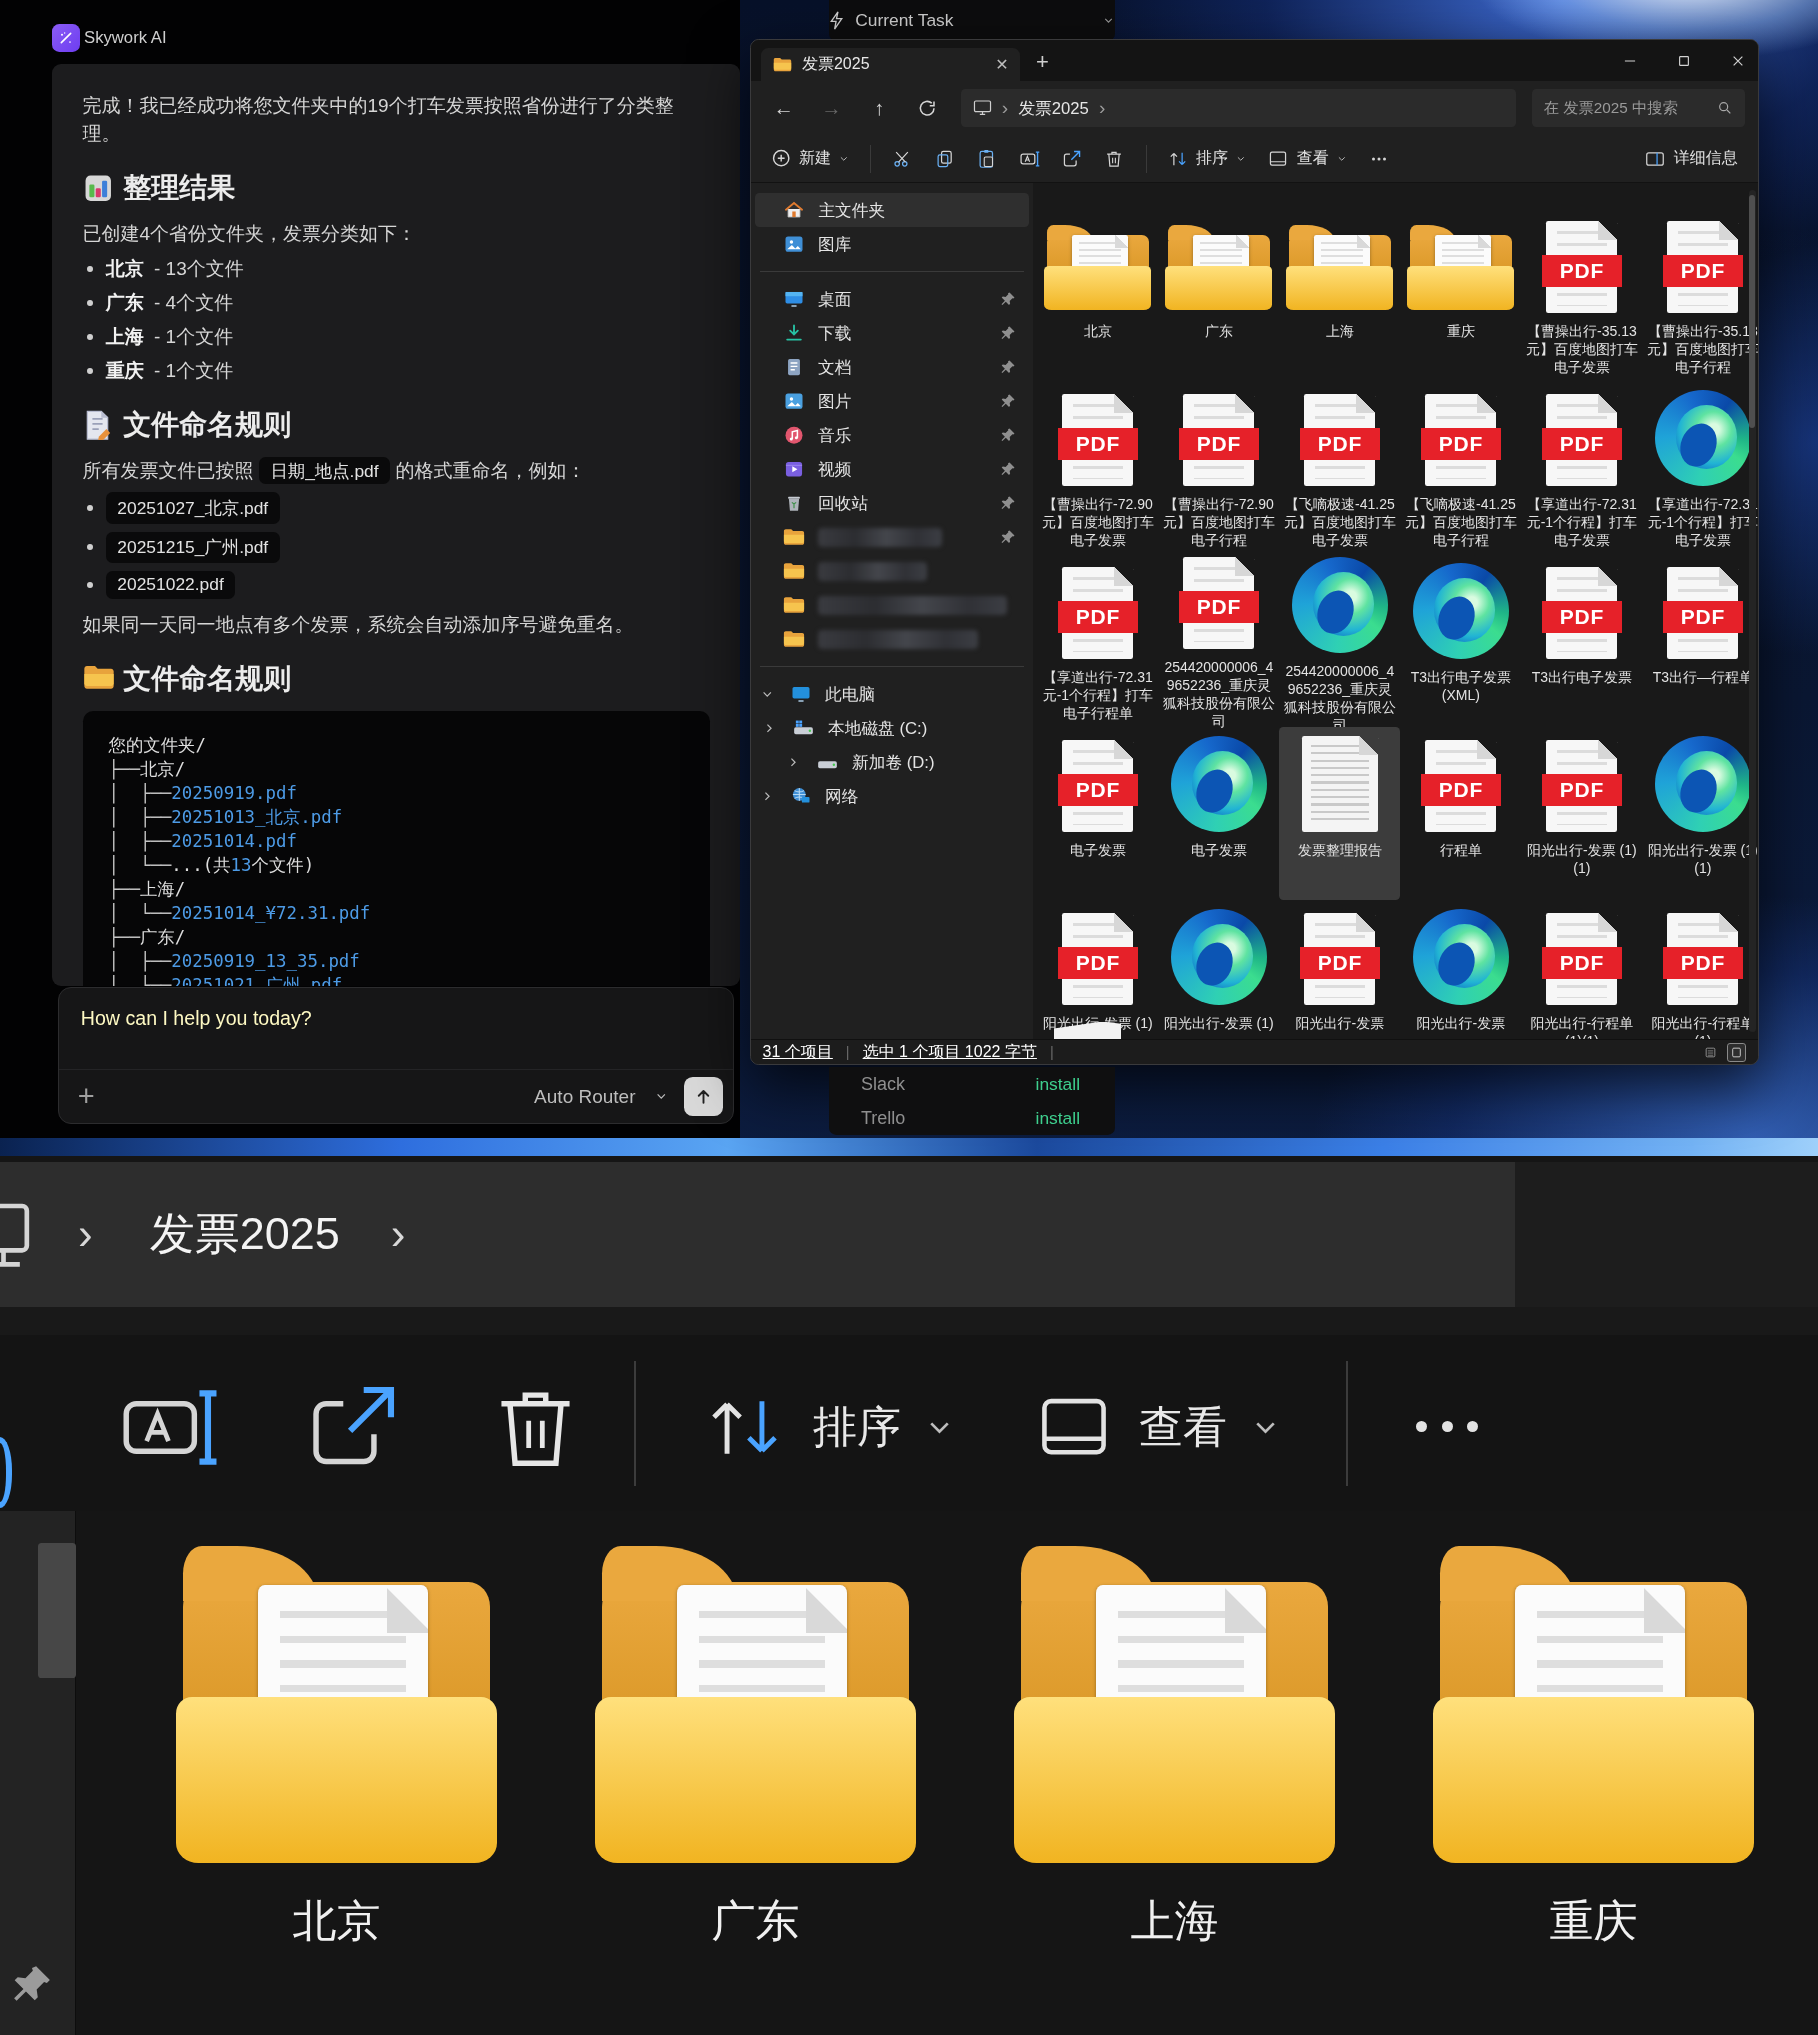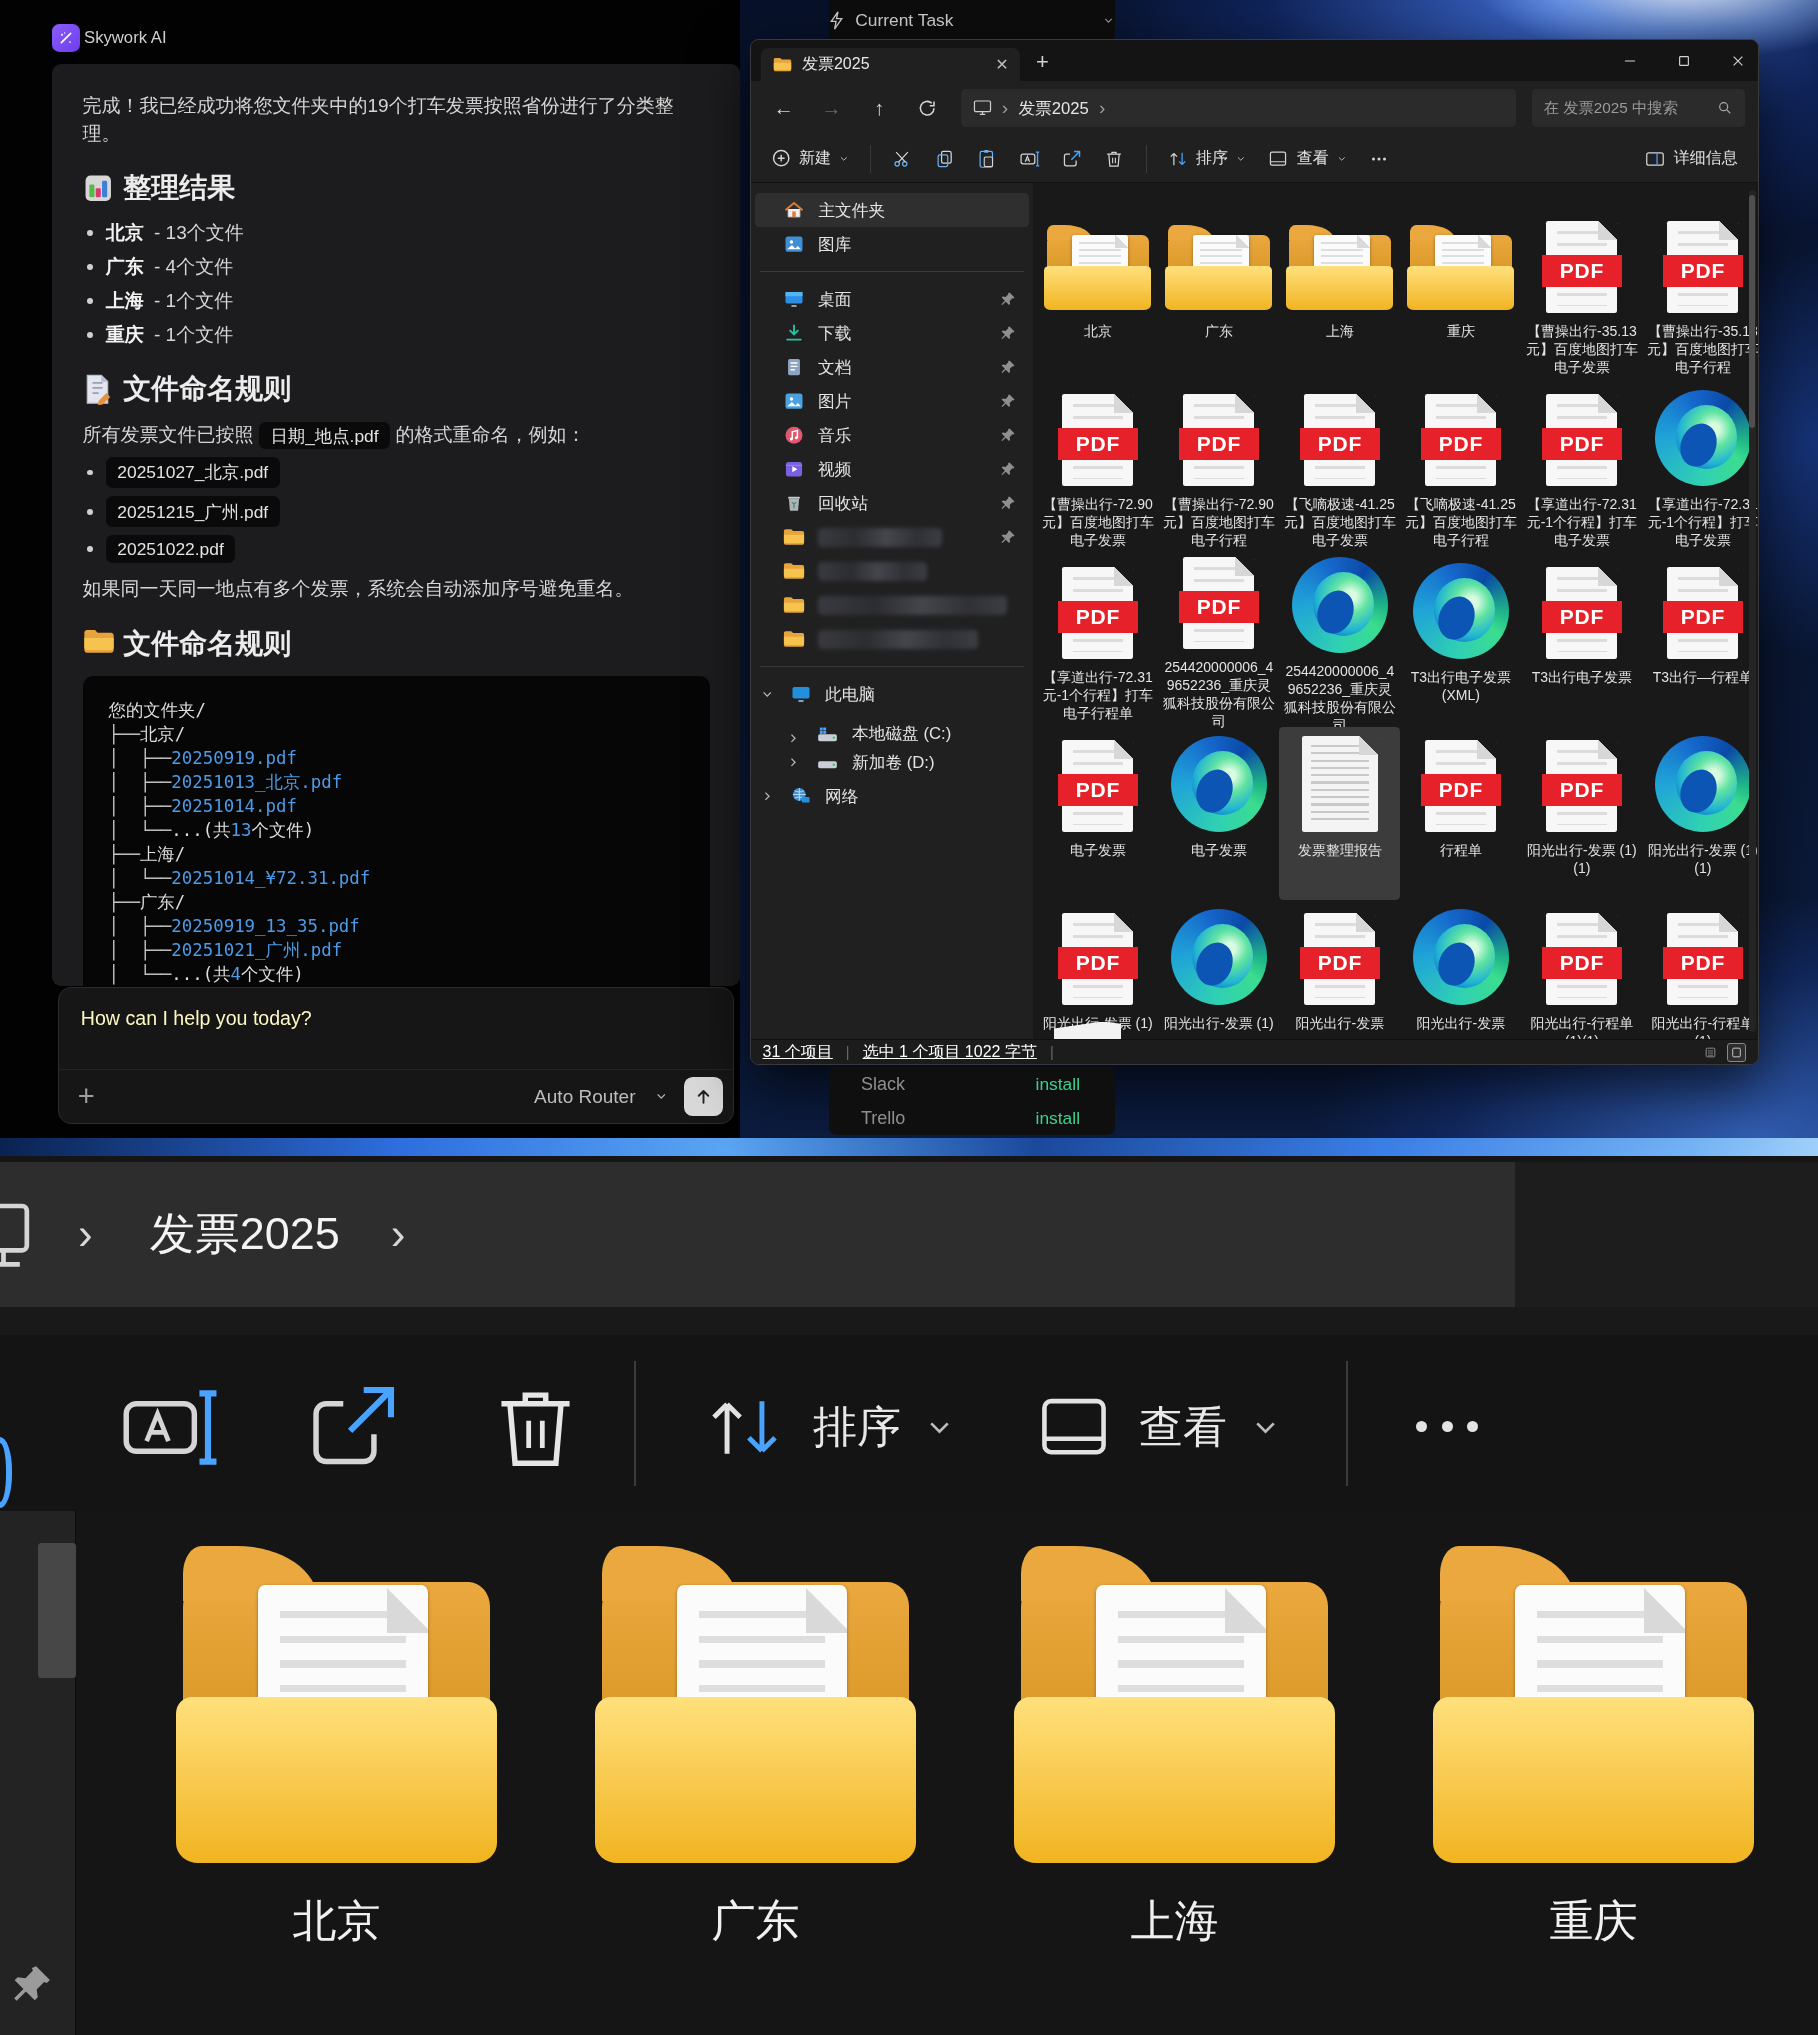--- a/index.html
+++ b/index.html
@@ -206,20 +206,21 @@
         <span class="hico">
           <svg width="30.5" height="30.5" viewBox="0 0 24 24">
               <rect x="2" y="2" width="20" height="20" rx="4" fill="#d7d7d7"></rect>
               <rect x="5" y="9" width="4" height="10" rx="1" fill="#57b94c"></rect>
               <rect x="10" y="12" width="4" height="7" rx="1" fill="#d8386b"></rect>
               <rect x="15" y="6" width="4" height="13" rx="1" fill="#3d7fd9"></rect>
             </svg>
         </span>
         <span>整理结果</span>
       </div>
+      <p>已创建4个省份文件夹，发票分类如下：</p>
       <ul class="plain" id="summary-list">
           <li>
             <span class="bdot"></span>
             <b>北京</b>
             <span> - 13个文件</span>
           </li>
           <li>
             <span class="bdot"></span>
             <b>广东</b>
             <span> - 4个文件</span>
@@ -639,21 +640,21 @@
                 </svg>
               </span>
               <span class="sicon">
                 <svg width="22" height="20.4" viewBox="0 0 24 24">
                   <rect x="2" y="3.5" width="20" height="13.5" rx="2" fill="#2390dc"></rect>
                   <rect x="9" y="19" width="6" height="2" fill="#9bb7cf"></rect>
                 </svg>
               </span>
               <span class="slabel">此电脑</span>
             </div>
-            <div class="srow" style="padding-left: 58px; align-items: flex-end;">
+            <div class="srow" style="padding-left: 34px;">
               <span class="chevm">
                 <svg width="14.5" height="14.5" viewBox="0 0 24 24">
                   <path d="M9 6l6 6-6 6" stroke="#bdbdbd" stroke-width="2" fill="none"></path>
                 </svg>
               </span>
               <span class="sicon">
                 <svg width="23" height="20.4" viewBox="0 0 26 24">
                   <rect x="2" y="11" width="22" height="8" rx="2" fill="#c9ced6"></rect>
                   <circle cx="20.5" cy="15" r="1.4" fill="#45c94f"></circle>
                   <rect x="4" y="3" width="3.4" height="3.4" fill="#4aa3ff"></rect>

